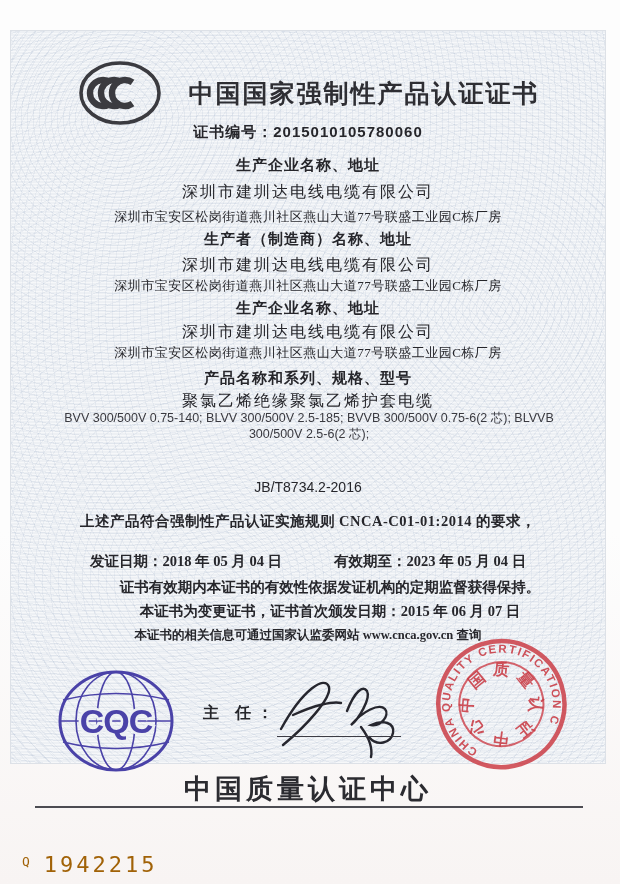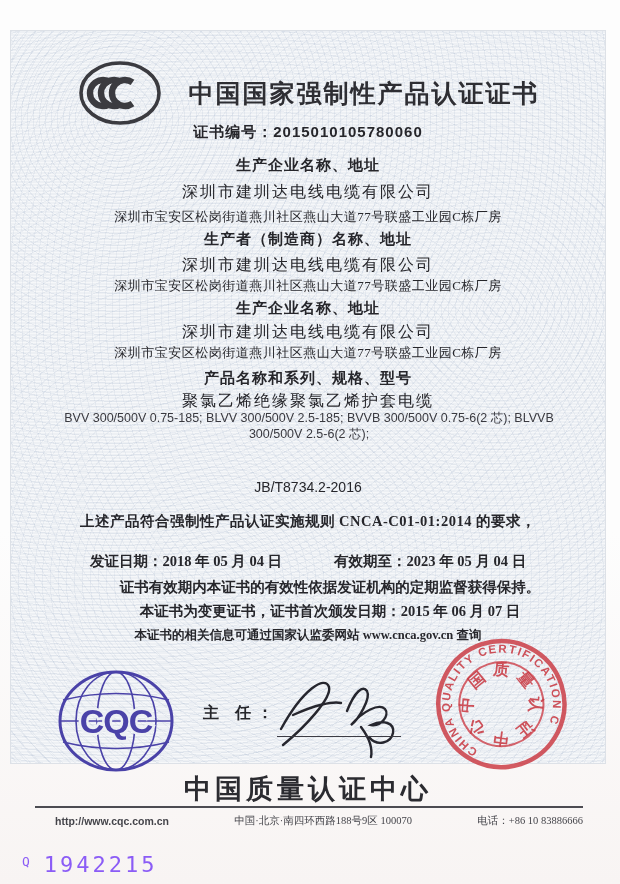--- a/index.html
+++ b/index.html
@@ -43,21 +43,21 @@
   .sig { position:absolute; left:252px; top:636px; }
   .sig-line { position:absolute; left:266px; top:705px; width:124px; height:0;
               border-bottom:1.5px solid #3c3c44; }
   .stamp { position:absolute; left:408px; top:590px; transform:rotate(-18deg); opacity:.92; }
   .issuer { top:740px; font-size:27px; letter-spacing:4px; color:#2b2b30; font-weight:bold; }
   .divider { position:absolute; left:24px; top:775px; width:548px; border-bottom:2px solid #4c4c52; }
   .footer { position:absolute; left:0; top:783px; width:100%; display:flex;
             align-items:center; padding:0 22px 0 44px; justify-content:space-between;
             font-size:10.5px; color:#44444a; }
   .footer .site { font-family:"Liberation Sans",sans-serif; font-weight:bold; }
-  .serial { position:absolute; left:22px; top:852px; color:#8b5cf6;
+  .serial { position:absolute; left:22px; top:852px; color:#a16207;
             font-family:"DejaVu Sans Mono",monospace; }
   .serial .q { font-size:13px; vertical-align:6px; margin-right:14px; }
   .serial .n { font-size:22px; letter-spacing:3px; }
 </style>
 </head>
 <body>
 
 <div class="paper">
 
   <div class="ccc-logo">
@@ -82,21 +82,21 @@
   <div class="line sec-head" style="top:199px">生产者（制造商）名称、地址</div>
   <div class="line company" style="top:224px">深圳市建圳达电线电缆有限公司</div>
   <div class="line address" style="top:246px">深圳市宝安区松岗街道燕川社区燕山大道77号联盛工业园C栋厂房</div>
 
   <div class="line sec-head" style="top:268px">生产企业名称、地址</div>
   <div class="line company" style="top:291px">深圳市建圳达电线电缆有限公司</div>
   <div class="line address" style="top:313px">深圳市宝安区松岗街道燕川社区燕山大道77号联盛工业园C栋厂房</div>
 
   <div class="line company" style="top:360px">聚氯乙烯绝缘聚氯乙烯护套电缆</div>
   <div class="line sec-head" style="top:338px">产品名称和系列、规格、型号</div>
-  <div class="specs">BVV 300/500V 0.75-185; BLVV 300/500V 2.5-185; BVVB 300/500V 0.75-6(2 芯); BLVVB 300/500V 2.5-6(2 芯);</div>
+  <div class="specs">BVV 300/500V 0.75-140; BLVV 300/500V 2.5-185; BVVB 300/500V 0.75-6(2 芯); BLVVB 300/500V 2.5-6(2 芯);</div>
 
   <div class="line" style="top:448px;font-family:'Liberation Sans',sans-serif;font-size:14px">JB/T8734.2-2016</div>
 
   <div class="line statement" style="top:481px">上述产品符合强制性产品认证实施规则 CNCA-C01-01:2014 的要求，</div>
 
   <div class="line dates">
     <span><span>发证日期：</span><span>2018 年 05 月 04 日</span></span>
     <span><span>有效期至：</span><span>2023 年 05 月 04 日</span></span>
   </div>
 
@@ -145,23 +145,18 @@
       <text font-size="16" font-weight="bold" fill="rgba(198,48,58,.9)" letter-spacing="7">
         <textPath href="#innerArc">中国质量认证中心</textPath>
       </text>
     </svg>
   </div>
 
   <div class="line issuer">中国质量认证中心</div>
 
   <div class="divider"></div>
 
-  <div class="footer">
-    <span class="site">http://www.cqc.com.cn</span>
-    <span>中国·北京·南四环西路188号9区  100070</span>
-    <span>电话：+86 10 83886666</span>
-  </div>
 
 </div>
 
 <div class="serial">
   <span class="q">Q</span><span class="n">1942215</span>
 </div>
 
 </body></html>

